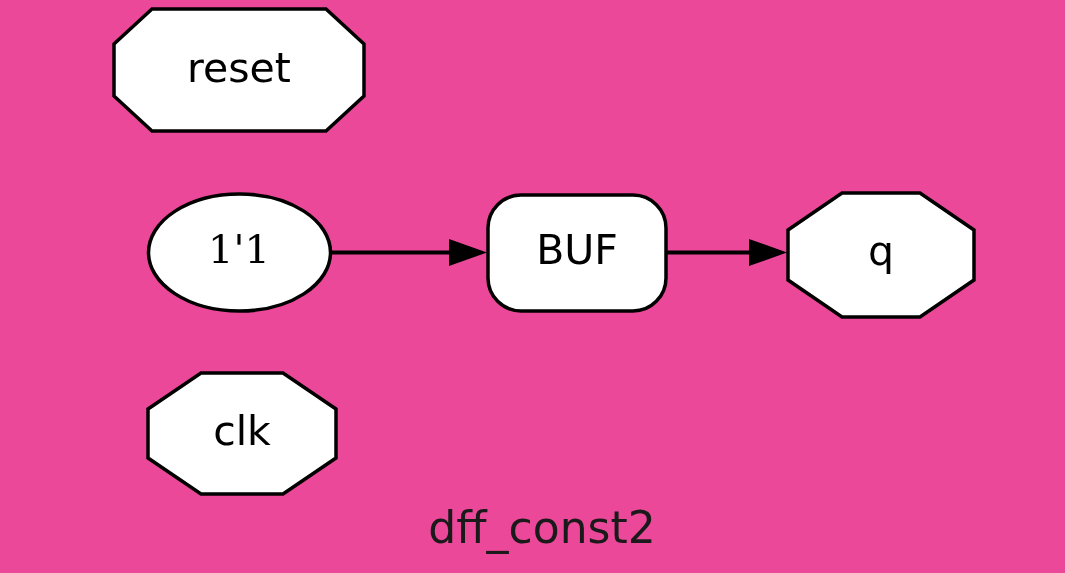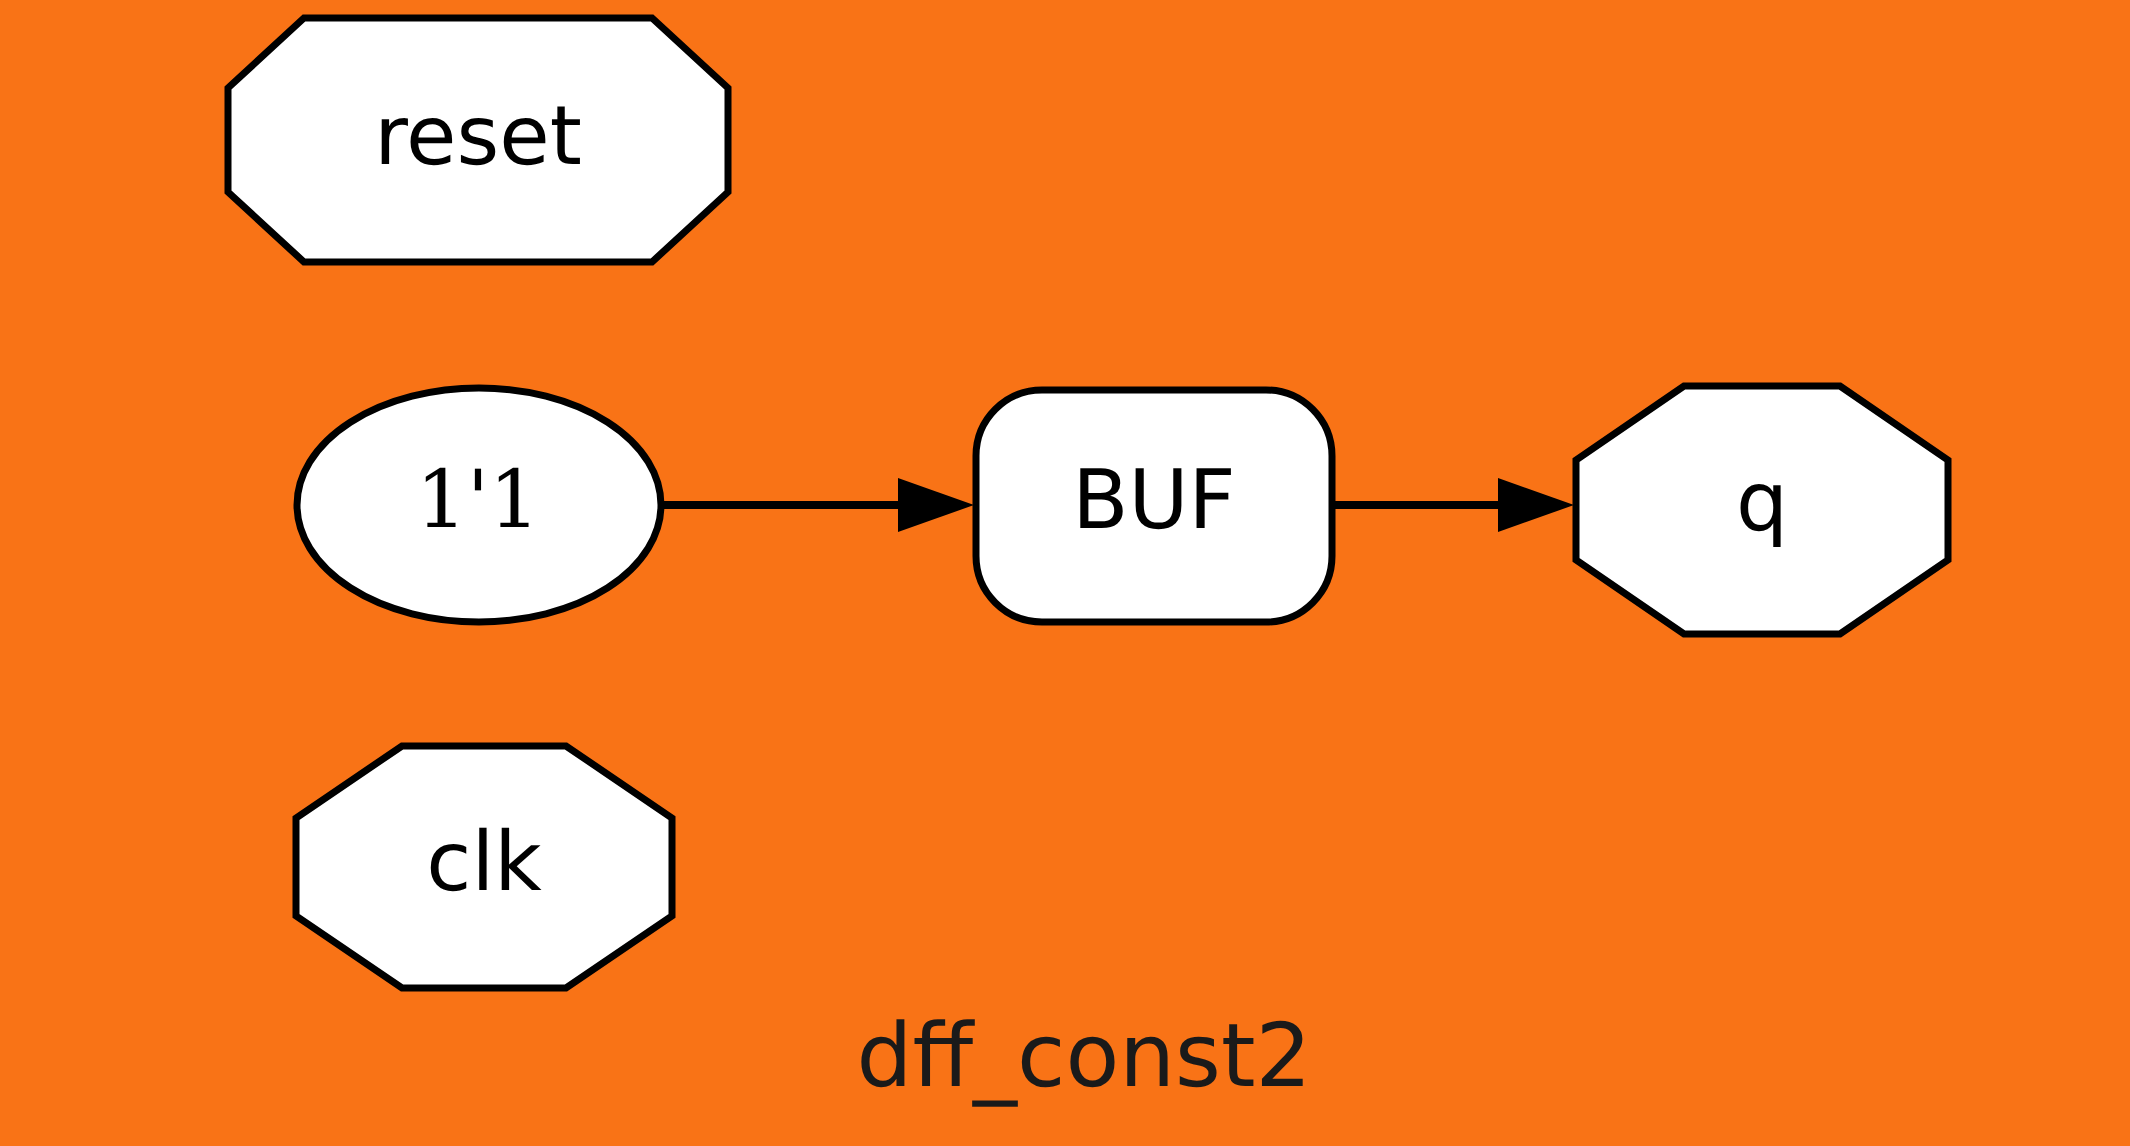--- a/index.html
+++ b/index.html
@@ -7,21 +7,21 @@
     padding: 0;
     background: #ffffff;
   }
   body {
     font-family: "DejaVu Sans", sans-serif;
   }
   #canvas {
     position: relative;
     width: 1065px;
     height: 573px;
-    background: #f97316;
+    background: #ec4899;
     overflow: hidden;
   }
   #schematic {
     position: absolute;
     left: 0;
     top: 0;
     width: 1065px;
     height: 573px;
   }
   .shape-outline {

